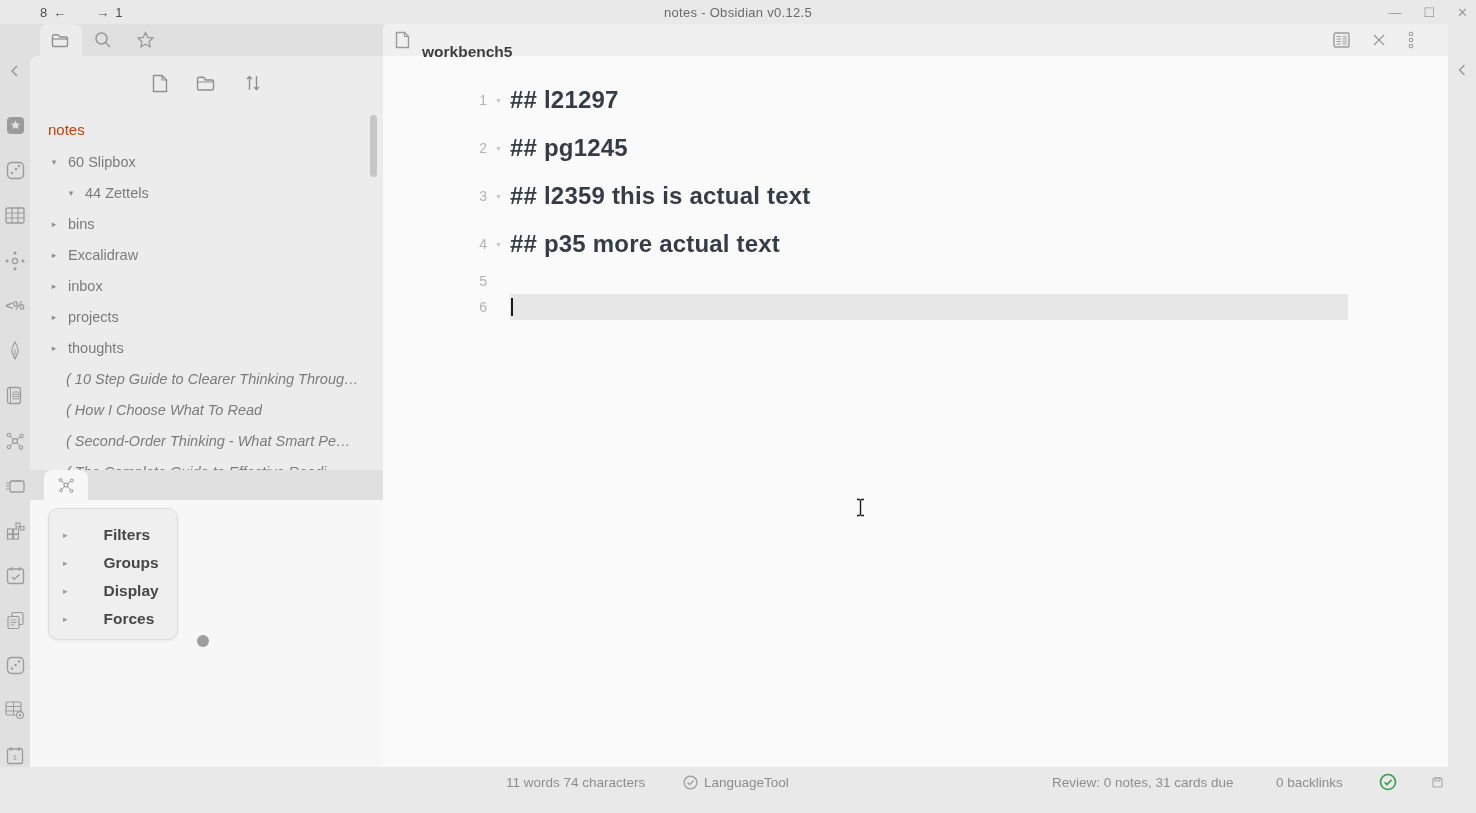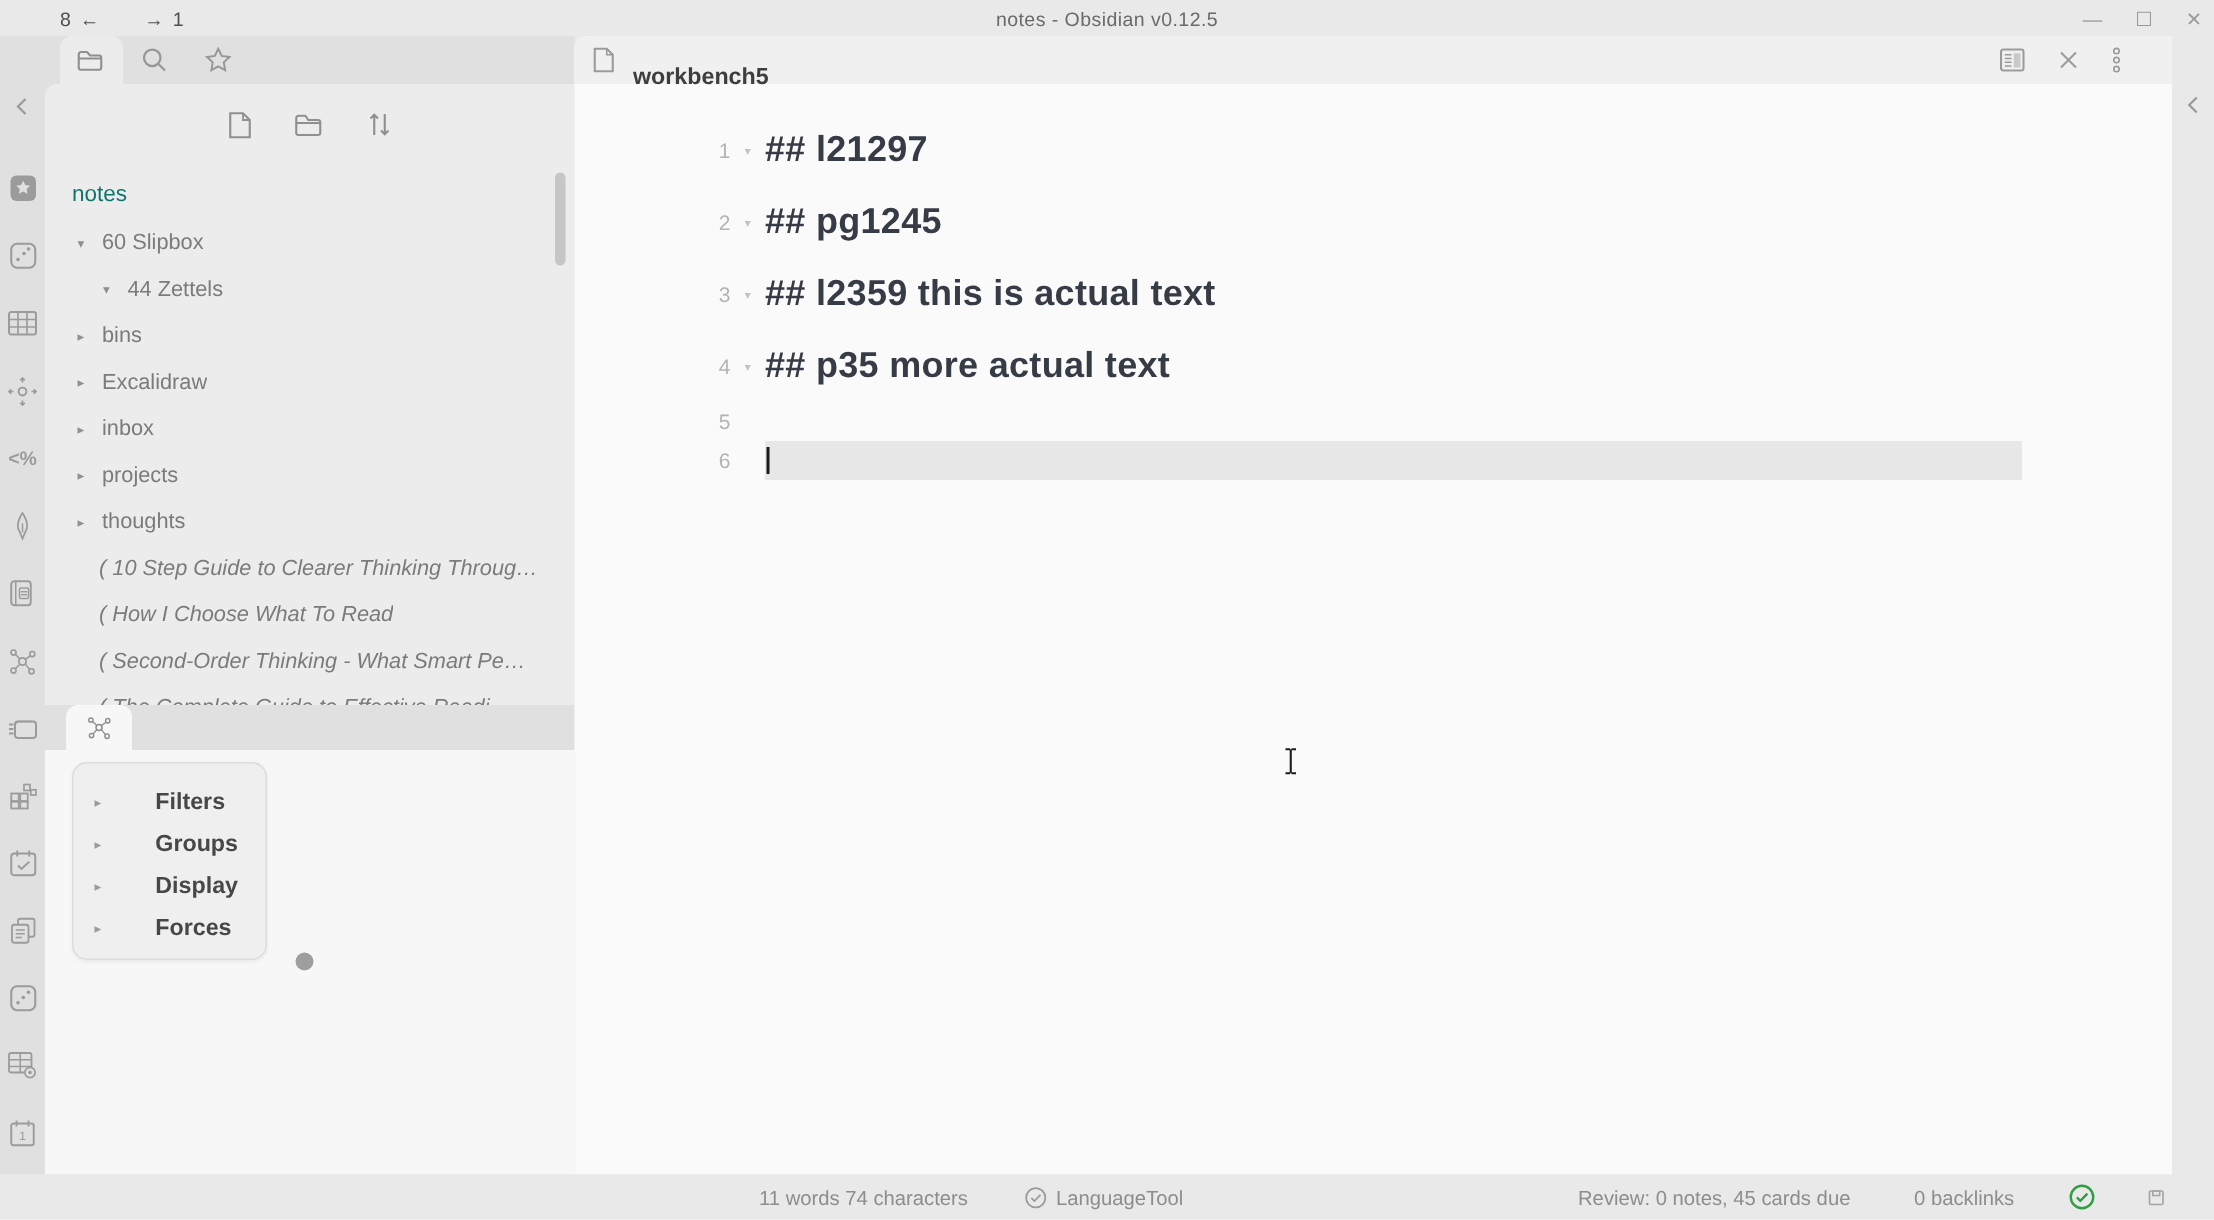--- a/index.html
+++ b/index.html
@@ -29,21 +29,21 @@
   
   .sidebar { position:absolute; top:24px; left:30px; width:353px; bottom:30px; background:#e0e0e0;
              display:flex; flex-direction:column; }
   .side-tabs { height:32px; background:#e0e0e0; display:flex; align-items:flex-end; padding-left:10px; }
   .side-tab { width:42px; height:32px; display:flex; align-items:center; justify-content:center; }
   .side-tab.active { background:#ececec; border-radius:8px 8px 0 0; }
   .explorer { height:414px; background:#ececec; border-top-left-radius:8px; position:relative; overflow:hidden; }
   .exp-toolbar { position:absolute; top:12px; left:0; width:100%; height:30px; display:flex;
                  align-items:center; justify-content:center; gap:28px; }
   .vault-name { position:absolute; top:56px; left:18px; height:34px; display:flex; align-items:center;
-                font-size:15px; color:#0f766e; }
+                font-size:15px; color:#c2410c; }
   .tree { position:absolute; top:90px; left:0; right:0; }
   .tree-row { height:31px; display:flex; align-items:center; font-size:14.5px; color:#7b7b7b; cursor:default; }
   .tree-row .arrow { width:12px; font-size:9px; color:#8f8f8f; text-align:center; margin-left:18px; margin-right:8px; }
   .tree-row.d1 .arrow { margin-left:35px; }
   .tree-row.file { padding-left:36px;font-style:italic; }
   .tree-row .lbl { white-space:nowrap; overflow:hidden; max-width:300px; }
   .exp-scroll { position:absolute; right:6px; top:59px; width:7px; height:62px; background:#c6c6c6; border-radius:4px; }
 
   .graph-tabs { height:30px; background:#e0e0e0; display:flex; align-items:flex-end; padding-left:14px; }
   .graph-tab { width:44px; height:30px; display:flex; align-items:center; justify-content:center;
@@ -75,21 +75,21 @@
   .eline.active .txt { background:#e7e7e7; width:838px; height:26px; display:flex; align-items:center; }
   .caret { width:2px; height:18px; background:#1a1a1a; margin-left:1px; }
   .ibeam { position:absolute; left:472px; top:442px; }
 
   
   .rightstrip { position:absolute; top:24px; right:0; width:28px; bottom:30px; background:#e9e9e9;
                 display:flex; justify-content:center; }
   .rightstrip .ric { margin-top:38px; }
 
   
-  .statusbar { position:absolute; bottom:0; left:0; right:0; height:30px; background:#e9e9e9;
+  .statusbar { position:absolute; bottom:16px; left:0; right:0; height:30px; background:#e9e9e9;
                font-size:13.5px; color:#8d8d8d; }
   .sb-item { position:absolute; top:0; height:30px; display:flex; align-items:center; gap:6px; white-space:nowrap; }
 </style>
 </head>
 <body>
 
 <div class="titlebar">
   <div class="nav-counts">
     <span>8</span>
     <span>←</span>
@@ -425,21 +425,21 @@
 
 <div class="statusbar">
   <span class="sb-item" style="left:506px;">11 words 74 characters</span>
   <span class="sb-item" style="left:683px;">
     <svg width="15" height="15" viewBox="0 0 15 15">
         <circle cx="7.5" cy="7.5" r="6.4" fill="none" stroke="#9a9a9a" stroke-width="1.2"></circle>
         <path d="M4.6 7.7 l2 2 L10.6 5.6" fill="none" stroke="#9a9a9a" stroke-width="1.2"></path>
       </svg>
     <span>LanguageTool</span>
   </span>
-  <span class="sb-item" style="left:1052px;">Review: 0 notes, 45 cards due</span>
+  <span class="sb-item" style="left:1052px;">Review: 0 notes, 31 cards due</span>
   <span class="sb-item" style="left:1276px;">0 backlinks</span>
   <span class="sb-item" style="left:1379px;">
     <svg width="18" height="18" viewBox="0 0 18 18">
         <circle cx="9" cy="9" r="7.5" fill="none" stroke="#2f9e44" stroke-width="1.6"></circle>
         <path d="M5.6 9.3 l2.3 2.3 L12.6 6.8" fill="none" stroke="#2f9e44" stroke-width="1.6"></path>
       </svg>
   </span>
   <span class="sb-item" style="left:1432px;">
     <svg width="11" height="11" viewBox="0 0 11 11">
         <rect x="1" y="1" width="9" height="9" rx="1" fill="none" stroke="#a5a5a5" stroke-width="1.1"></rect>

